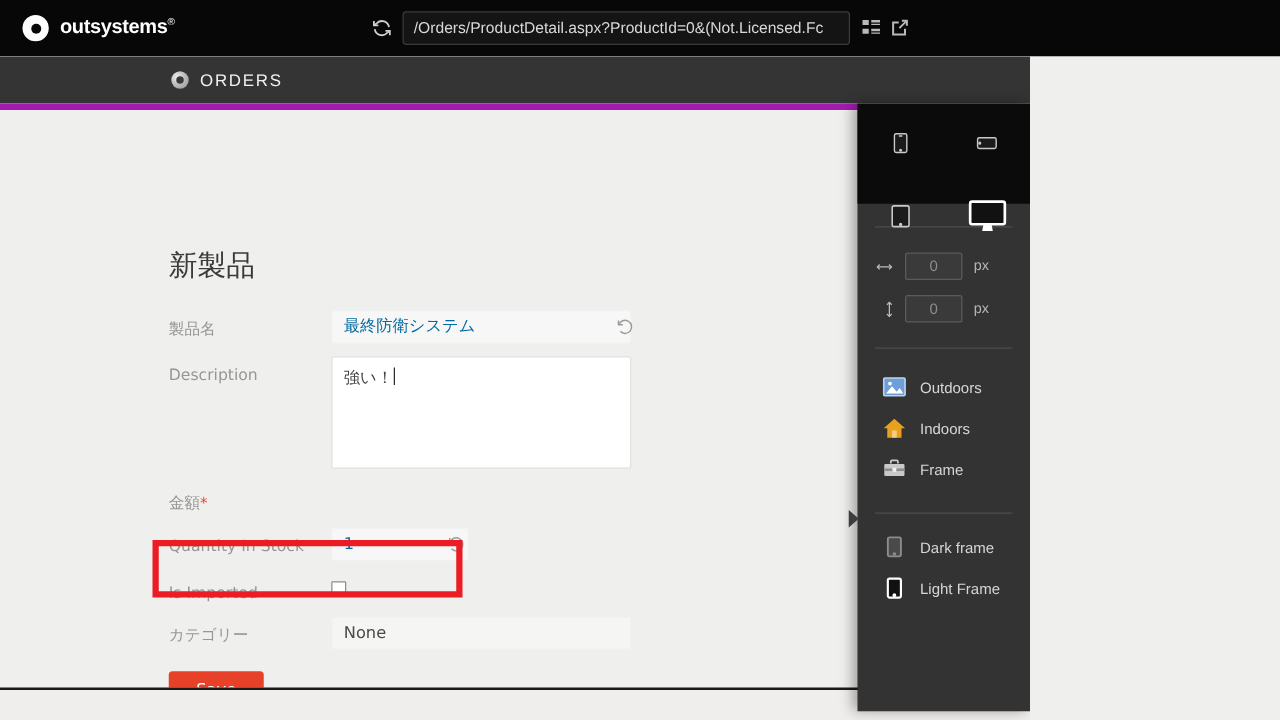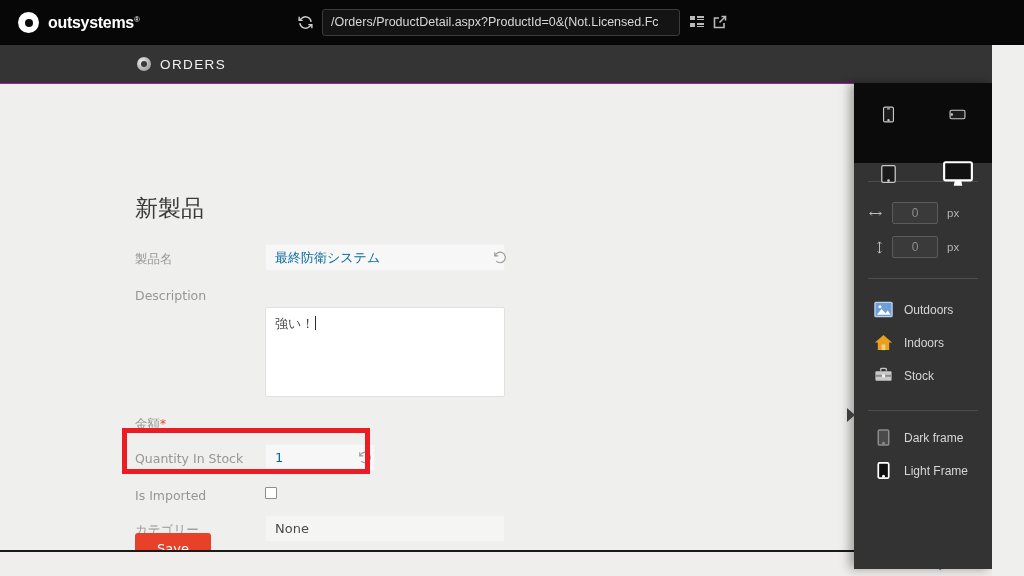--- a/index.html
+++ b/index.html
@@ -39,21 +39,21 @@
     background:#141414; border:1px solid #3b3b3b; border-radius:3px;
     color:#d8d8d8; font-size:12.5px; line-height:25px;
     padding:0 8px; white-space:nowrap; overflow:hidden;
   }
   .top-icon { position:absolute; top:14px; width:16px; height:16px; color:#b9b9b9; }
   #icon-grid { left:689px; }
   #icon-popout { left:712px; }
 
   
   .viewport {
-    position:absolute; left:0; top:45px; width:992px; height:531px;
+    position:absolute; left:0; top:45px; width:824px; height:531px;
     background:#efefed; overflow:hidden;
   }
   .app-header {
     height:38px; background:#343434;
     display:flex; align-items:center; padding-left:137px;
   }
   .app-logo {
     width:14px; height:14px; border-radius:50%;
     background:radial-gradient(circle at 35% 35%, #f2f2f2 0%, #bdbdbd 45%, #8d8d8d 100%);
     position:relative; margin-right:9px;
@@ -65,21 +65,21 @@
   .app-title { color:#f1f1f1; font-size:13.5px; letter-spacing:1.4px; }
 
   .app-nav {
     height:30px; background:#555553;
     display:flex; align-items:center; padding-left:151px; gap:42px;
   }
   .app-nav a { color:#d5d5d5; font-size:12.5px; text-decoration:none; }
 
   .page {
     background:#efefed; height:463px; position:relative;
-    border-top:1px solid #a21caf;
+    border-top:5px solid #a21caf;
   }
   .page-title {
     position:absolute; left:135px; top:109px;
     font-size:23px; color:#3b3b3b; font-weight:normal;
     font-family:"DejaVu Sans","Liberation Sans",sans-serif;
   }
 
   .form { position:absolute; left:135px; top:160px; width:380px; }
   .row { display:flex; align-items:flex-start; margin-bottom:10px; position:relative; }
   .lbl {
@@ -98,21 +98,20 @@
   }
   .revert {
     position:absolute; right:8px; top:6px; width:14px; height:14px; color:#9b9b9b;
   }
   .txtarea {
     width:240px; height:90px; background:#fff;
     border:1px solid #e1e1e1; border-radius:2px;
     font-size:13px; color:#454545; padding:7px 9px;
     font-family:"DejaVu Sans","Liberation Sans",sans-serif;
     position:relative;
-    margin-top:26px;
   }
   .caret {
     display:inline-block; width:1px; height:14px; background:#2d2d2d;
     vertical-align:-2px; margin-left:1px;
   }
   .checkbox {
     width:12px; height:12px; border:1px solid #8d8d8d; background:#fff;
     border-radius:1px; margin-top:6px;
   }
   .select {
@@ -379,21 +378,21 @@
         </div>
         <div class="opt">
           <span class="opt-ico">
             <svg viewBox="0 0 20 20" width="19" height="19">
               <path d="M7 5 V3.5 A1 1 0 0 1 8 2.5 H12 A1 1 0 0 1 13 3.5 V5" fill="none" stroke="#c8c8c8" stroke-width="1.5"></path>
               <rect x="1.5" y="5.5" width="17" height="10" rx="1" fill="#c9c9c9"></rect>
               <rect x="1.5" y="9.2" width="17" height="2.2" fill="#8e8e8e"></rect>
               <rect x="8.4" y="8.6" width="3.2" height="3.4" rx="0.5" fill="#efefef"></rect>
             </svg>
           </span>
-          <span>Stock</span>
+          <span>Frame</span>
         </div>
       </div>
 
       <div class="divider" style="margin-top:18px;"></div>
 
       <div class="opt-list" style="margin-top:10px;">
         <div class="opt">
           <span class="opt-ico">
             <svg viewBox="0 0 20 20" width="19" height="19" fill="none" stroke="#8c8c8c" stroke-width="1.6">
               <rect x="4.5" y="2" width="11" height="16" rx="1.5" fill="#4a4a4a"></rect>

